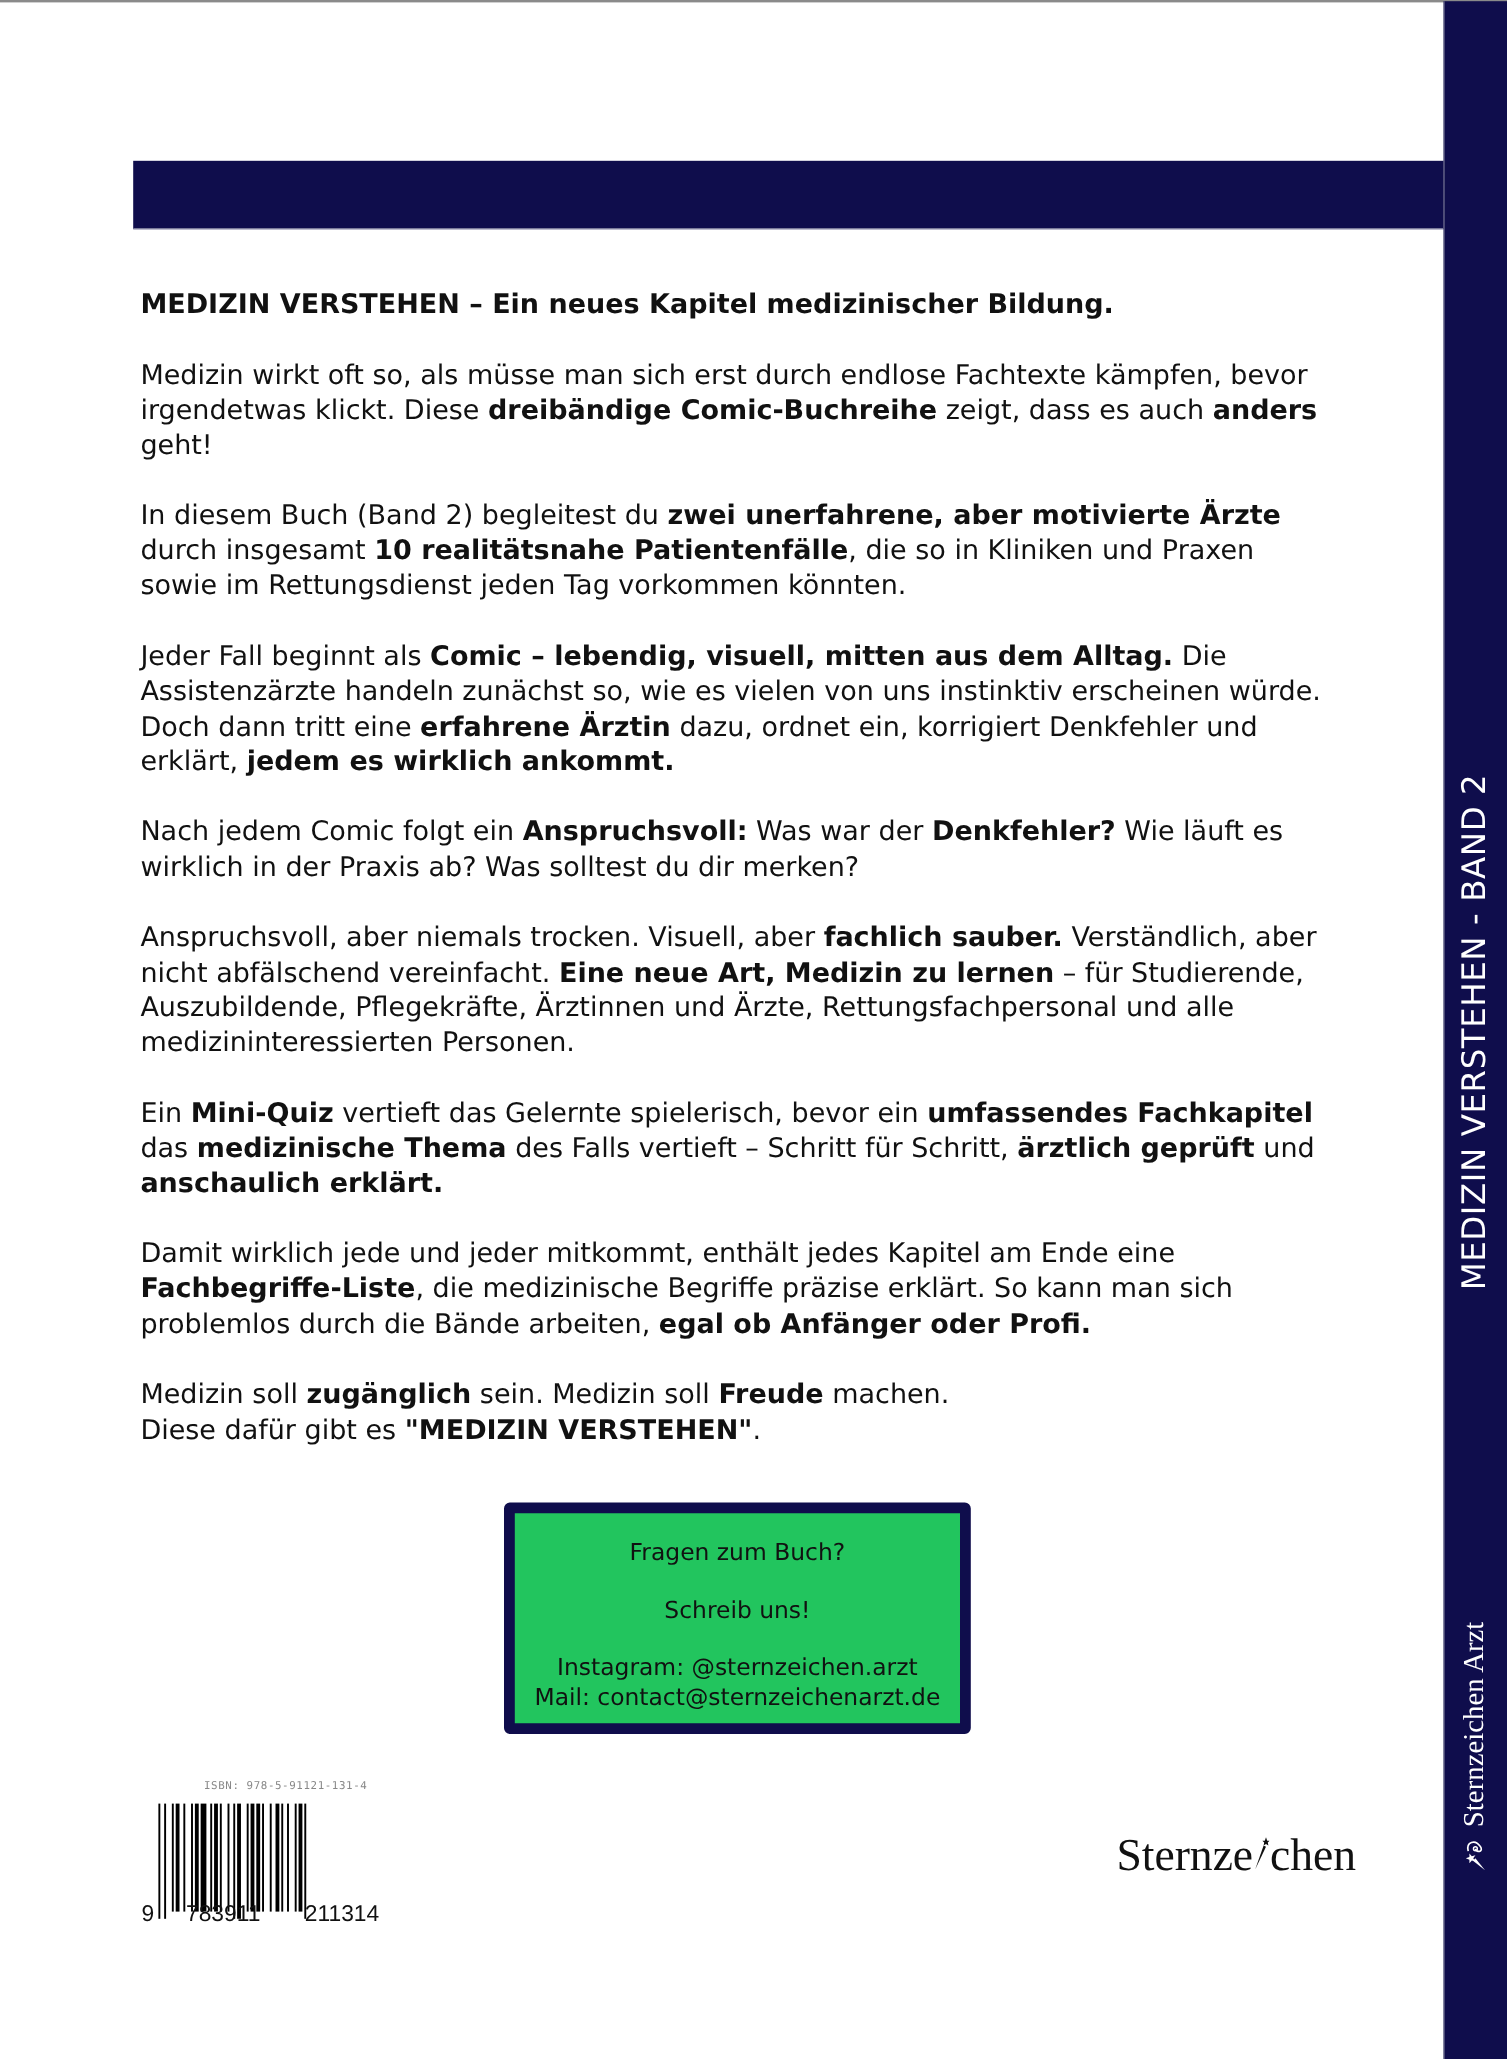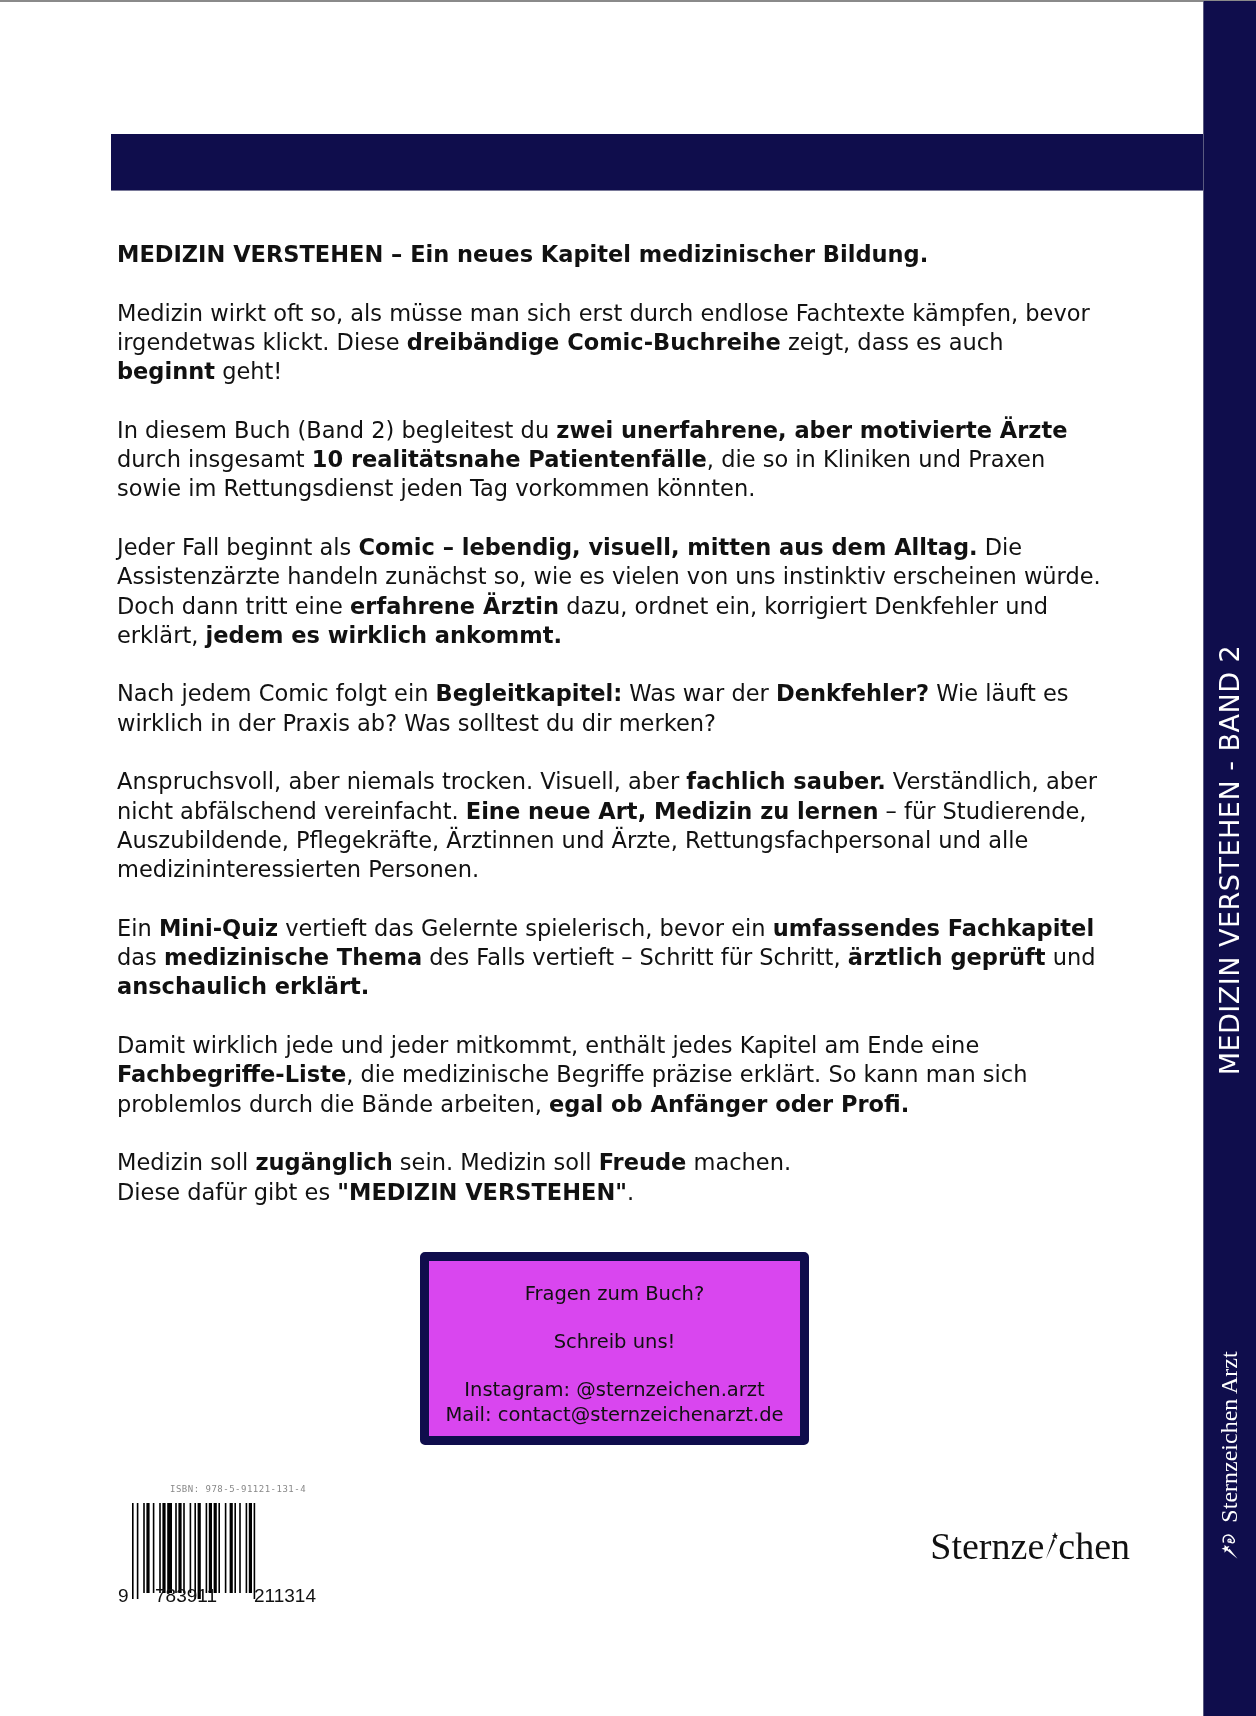--- a/index.html
+++ b/index.html
@@ -32,21 +32,21 @@
   }
   .content {
     position: absolute; left: 117px; top: 240px; width: 990px;
     font-size: 22.5px; line-height: 29.3px;
   }
   .content p { margin: 0 0 29.3px 0; }
   .content b { font-weight: bold; margin-top: 36px; }
   .contact-box {
     position: absolute; left: 420px; top: 1252px; width: 389px; height: 193px;
     box-sizing: border-box; border: 9px solid #0f0d4c; border-radius: 5px;
-    background: #d946ef; text-align: center; font-size: 19.5px; line-height: 25px;
+    background: #22c55e; text-align: center; font-size: 19.5px; line-height: 25px;
     padding-top: 20px;
   }
   .contact-box .gap { height: 23px; }
   .barcode {
     position: absolute; left: 120px; top: 1480px; width: 240px; height: 130px;
   }
   .isbn-label {
     position: absolute; left: 170px; top: 1484px; font-family: "DejaVu Sans Mono", monospace;
     font-size: 9px; color: #888; letter-spacing: 0.5px;
   }
@@ -73,24 +73,24 @@
     <polygon points="12,4 13.2,7 16,7 13.8,9 14.6,12 12,10.2 9.4,12 10.2,9 8,7 10.8,7" fill="#fff"></polygon>
     <path d="M18 6 C 26 4, 28 12, 22 16 C 18 19, 16 14, 20 12" stroke="#fff" stroke-width="1.4" fill="none"></path>
     <circle cx="20" cy="12" r="1.6" fill="none" stroke="#fff" stroke-width="1.2"></circle>
   </svg>
   <span>Sternzeichen Arzt</span>
 </div>
 
 <div class="content">
   <p><b>MEDIZIN VERSTEHEN – Ein neues Kapitel medizinischer Bildung.</b></p>
   <div id="paras">
-      <p><span>Medizin wirkt oft so, als müsse man sich erst durch endlose Fachtexte kämpfen, bevor irgendetwas klickt. Diese </span><b>dreibändige Comic-Buchreihe</b><span> zeigt, dass es auch </span><b>beginnt</b><span> geht!</span></p>
+      <p><span>Medizin wirkt oft so, als müsse man sich erst durch endlose Fachtexte kämpfen, bevor irgendetwas klickt. Diese </span><b>dreibändige Comic-Buchreihe</b><span> zeigt, dass es auch </span><b>anders</b><span> geht!</span></p>
       <p><span>In diesem Buch (Band 2) begleitest du </span><b>zwei unerfahrene, aber motivierte Ärzte</b><span> durch insgesamt </span><b>10 realitätsnahe Patientenfälle</b><span>, die so in Kliniken und Praxen sowie im Rettungsdienst jeden Tag vorkommen könnten.</span></p>
       <p><span>Jeder Fall beginnt als </span><b>Comic – lebendig, visuell, mitten aus dem Alltag.</b><span> Die Assistenzärzte handeln zunächst so, wie es vielen von uns instinktiv erscheinen würde. Doch dann tritt eine </span><b>erfahrene Ärztin</b><span> dazu, ordnet ein, korrigiert Denkfehler und erklärt, </span><b>jedem es wirklich ankommt.</b></p>
-      <p><span>Nach jedem Comic folgt ein </span><b>Begleitkapitel:</b><span> Was war der </span><b>Denkfehler?</b><span> Wie läuft es wirklich in der Praxis ab? Was solltest du dir merken?</span></p>
+      <p><span>Nach jedem Comic folgt ein </span><b>Anspruchsvoll:</b><span> Was war der </span><b>Denkfehler?</b><span> Wie läuft es wirklich in der Praxis ab? Was solltest du dir merken?</span></p>
       <p><span>Anspruchsvoll, aber niemals trocken. Visuell, aber </span><b>fachlich sauber.</b><span> Verständlich, aber nicht abfälschend vereinfacht. </span><b>Eine neue Art, Medizin zu lernen</b><span> – für Studierende, Auszubildende, Pflegekräfte, Ärztinnen und Ärzte, Rettungsfachpersonal und alle medizininteressierten Personen.</span></p>
       <p><span>Ein </span><b>Mini-Quiz</b><span> vertieft das Gelernte spielerisch, bevor ein </span><b>umfassendes Fachkapitel</b><span> das </span><b>medizinische Thema</b><span> des Falls vertieft – Schritt für Schritt, </span><b>ärztlich geprüft</b><span> und </span><b>anschaulich erklärt.</b></p>
       <p><span>Damit wirklich jede und jeder mitkommt, enthält jedes Kapitel am Ende eine </span><b>Fachbegriffe-Liste</b><span>, die medizinische Begriffe präzise erklärt. So kann man sich problemlos durch die Bände arbeiten, </span><b>egal ob Anfänger oder Profi.</b></p>
       <p><span>Medizin soll </span><b>zugänglich</b><span> sein. Medizin soll </span><b>Freude</b><span> machen.</span><br><span>Diese dafür gibt es </span><b>"MEDIZIN VERSTEHEN"</b><span>.</span></p>
     </div>
 </div>
 
 <div class="contact-box">
   <div>Fragen zum Buch?</div>
   <div class="gap"></div>

